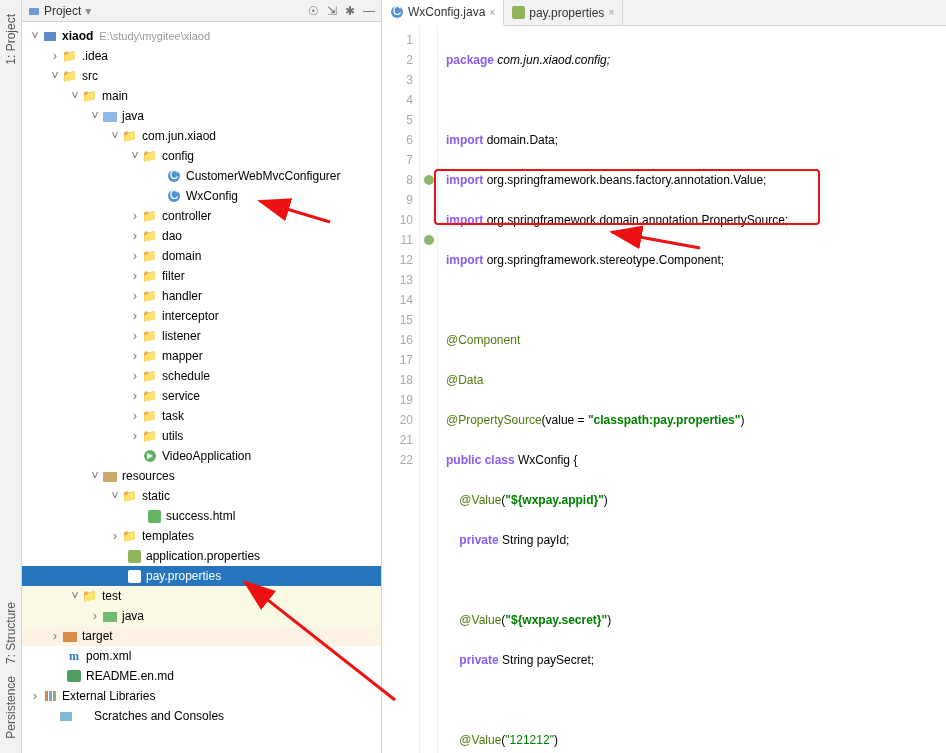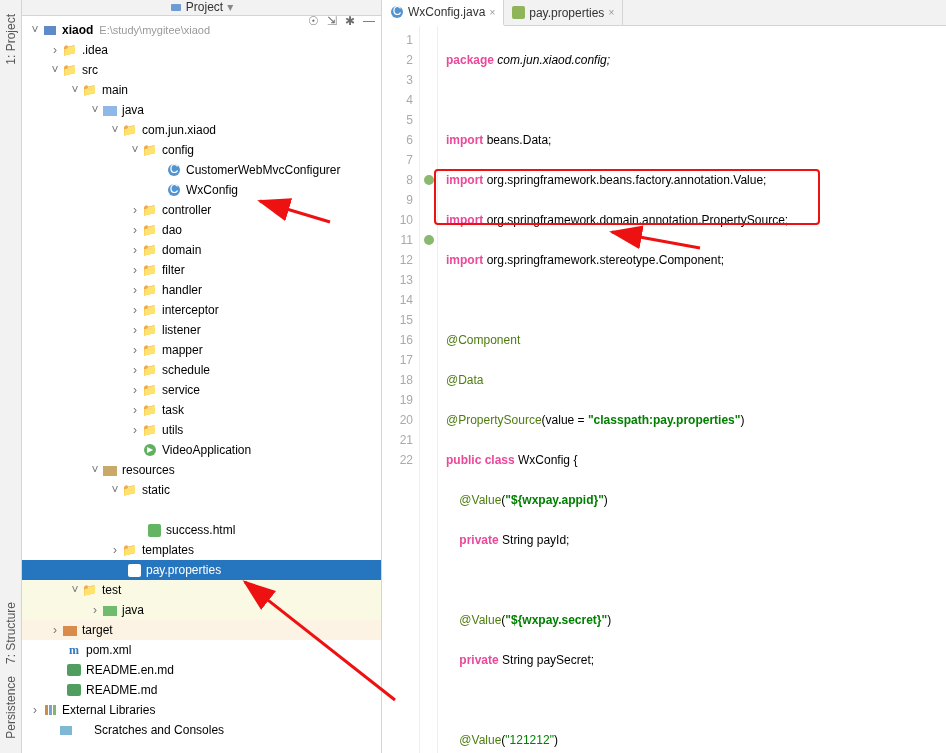--- a/index.html
+++ b/index.html
@@ -3,21 +3,21 @@
 <meta charset="utf-8">
 <style>
 * { margin:0; padding:0; box-sizing:border-box; font-family:"Segoe UI",Arial,sans-serif; font-size:12px; }
 body { background:#fff; width:946px; height:753px; overflow:hidden; display:flex; }
 .sidebar-left { width:22px; background:#f2f2f2; border-right:1px solid #d4d4d4; display:flex; flex-direction:column; align-items:center; justify-content:space-between; padding:8px 0; }
 .sidebar-tab { writing-mode:vertical-rl; transform:rotate(180deg); color:#555; padding:6px 2px; cursor:pointer; }
 .sidebar-bottom { display:flex; flex-direction:column; gap:0; }
 .main { flex:1; display:flex; flex-direction:column; }
 .row { display:flex; }
 .project-panel { width:360px; border-right:1px solid #d4d4d4; display:flex; flex-direction:column; }
-.proj-header { height:16px; border-bottom:1px solid #d4d4d4; background:#f2f2f2; display:flex; align-items:center; padding:0 6px;flex-direction:column; }
+.proj-header { height:22px; border-bottom:1px solid #d4d4d4; background:#f2f2f2; display:flex; align-items:center; padding:0 6px; }
 .proj-title { display:flex; align-items:center; gap:4px; color:#333; font-weight:500; }
 .proj-icons { margin-left:auto; display:flex; gap:8px; color:#6e6e6e; }
 .proj-icons span { cursor:pointer; }
 .tree { flex:1; padding:4px 0; overflow:auto; font-size:12px; position:relative; }
 .node { display:flex; align-items:center; height:20px; padding-left:6px; white-space:nowrap; }
 .node.sel { background:#2675bf; color:#fff; }
 .chev { width:14px; text-align:center; color:#767676; cursor:pointer; }
 .chev.none { visibility:hidden; }
 .ico { width:16px; height:16px; display:inline-flex; align-items:center; justify-content:center; margin-right:2px; }
 .lbl { padding-left:2px; }
@@ -25,21 +25,21 @@
 .editor-panel { flex:1; display:flex; flex-direction:column; }
 .tabs { height:26px; border-bottom:1px solid #d4d4d4; background:#f2f2f2; display:flex; align-items:stretch; }
 .tab { display:flex; align-items:center; gap:4px; padding:0 8px; border-right:1px solid #d4d4d4; color:#333; cursor:pointer; }
 .tab.active { background:#fff; border-bottom:2px solid #fff; margin-bottom:-1px; }
 .tab .close { color:#999; font-size:10px; }
 .editor-body { flex:1; display:flex; background:#fff; font-family:Consolas,monospace; position:relative; }
 .gutter { width:38px; text-align:right; color:#aaa; padding:4px 6px 4px 0; border-right:1px solid #eee; line-height:20px; }
 .marks { width:18px; border-right:1px solid #eee; padding-top:4px; }
 .mark-row { height:20px; display:flex; align-items:center; justify-content:center; }
 .code { flex:1; padding:4px 8px; line-height:20px; white-space:pre; position:relative; }
-.kw { color:#ec4899; font-weight:bold; }
+.kw { color:#8b5cf6; font-weight:bold; }
 .ann { color:#4d7c0f; }
 .str { color:#008000; font-weight:bold; }
 .str2 { color:#008000; }
 .pkg { color:#000;font-style:italic; }
 .cls { color:#000; }
 svg.arrow { position:absolute; top:0; left:0; pointer-events:none; }
 .redbox { position:absolute; border:2px solid #e11; border-radius:4px; }
 </style>
 </head>
 <body>
@@ -214,34 +214,43 @@
                 <rect x="0" y="2" width="14" height="10" fill="#c9a96a"></rect>
               </svg>
             </span>
             <span class="lbl">resources</span>
           </div>
     <div class="node" style="padding-left:86px;">
             <span class="chev">˅</span>
             <span class="ico">📁</span>
             <span class="lbl">static</span>
           </div>
-    <div class="node" style="padding-left:110px;margin-top:20px;">
+    <div class="node" style="padding-left:110px;">
             <span class="chev none">·</span>
             <span class="ico">
               <svg width="13" height="13">
                 <rect width="13" height="13" fill="#63b563" rx="2"></rect>
               </svg>
             </span>
             <span class="lbl">success.html</span>
           </div>
     <div class="node" style="padding-left:86px;">
             <span class="chev">›</span>
             <span class="ico">📁</span>
             <span class="lbl">templates</span>
           </div>
+    <div class="node" style="padding-left:90px;">
+            <span class="chev none">·</span>
+            <span class="ico">
+              <svg width="13" height="13">
+                <rect width="13" height="13" fill="#8fb45a" rx="2"></rect>
+              </svg>
+            </span>
+            <span class="lbl">application.properties</span>
+          </div>
     <div class="node sel" style="padding-left:90px;">
             <span class="chev none">·</span>
             <span class="ico">
               <svg width="13" height="13">
                 <rect width="13" height="13" fill="#fff" rx="2"></rect>
               </svg>
             </span>
             <span class="lbl">pay.properties</span>
           </div>
     <div class="node" style="padding-left:46px;background:#fafae4;">
@@ -275,29 +284,20 @@
             <span class="lbl">pom.xml</span>
           </div>
     <div class="node" style="padding-left:30px;">
             <span class="chev none">·</span>
             <span class="ico">
               <svg width="14" height="12">
                 <rect width="14" height="12" fill="#4f9e60" rx="2"></rect>
               </svg>
             </span>
             <span class="lbl">README.en.md</span>
-          </div>
-    <div class="node" style="padding-left:30px;">
-            <span class="chev none">·</span>
-            <span class="ico">
-              <svg width="14" height="12">
-                <rect width="14" height="12" fill="#4f9e60" rx="2"></rect>
-              </svg>
-            </span>
-            <span class="lbl">README.md</span>
           </div>
     <div class="node" style="padding-left:6px;">
             <span class="chev">›</span>
             <span class="ico">
               <svg width="14" height="14">
                 <rect x="2" y="2" width="3" height="10" fill="#c98f4a"></rect>
                 <rect x="6" y="2" width="3" height="10" fill="#7aa2d0"></rect>
                 <rect x="10" y="2" width="3" height="10" fill="#88b26e"></rect>
               </svg>
             </span>
@@ -375,21 +375,21 @@
             <div class="mark-row"></div>
       <div class="mark-row">
               <svg width="12" height="12">
                 <circle cx="6" cy="6" r="5" fill="#8ab86f"></circle>
               </svg>
             </div>
     </div>
     <div class="code">
 <div><span class="kw">package</span><span class="pkg"> com.jun.xiaod.config;</span></div>
 <div> </div>
-<div><span class="kw">import</span><span> beans.</span><span class="cls">Data</span><span>;</span></div>
+<div><span class="kw">import</span><span> domain.</span><span class="cls">Data</span><span>;</span></div>
 <div><span class="kw">import</span><span> org.springframework.beans.factory.annotation.</span><span class="cls">Value</span><span>;</span></div>
 <div><span class="kw">import</span><span> org.springframework.domain.annotation.</span><span class="cls">PropertySource</span><span>;</span></div>
 <div><span class="kw">import</span><span> org.springframework.stereotype.</span><span class="cls">Component</span><span>;</span></div>
 <div> </div>
 <div><span class="ann">@Component</span></div>
 <div><span class="ann">@Data</span></div>
 <div><span class="ann">@PropertySource</span><span>(value = </span><span class="str">"classpath:pay.properties"</span><span>)</span></div>
 <div><span class="kw">public class </span><span>WxConfig </span><span>{</span></div>
 <div><span class="ann">    @Value</span><span>(</span><span class="str">"${wxpay.appid}"</span><span>)</span></div>
 <div><span>    </span><span class="kw">private</span><span> String payId;</span></div>

